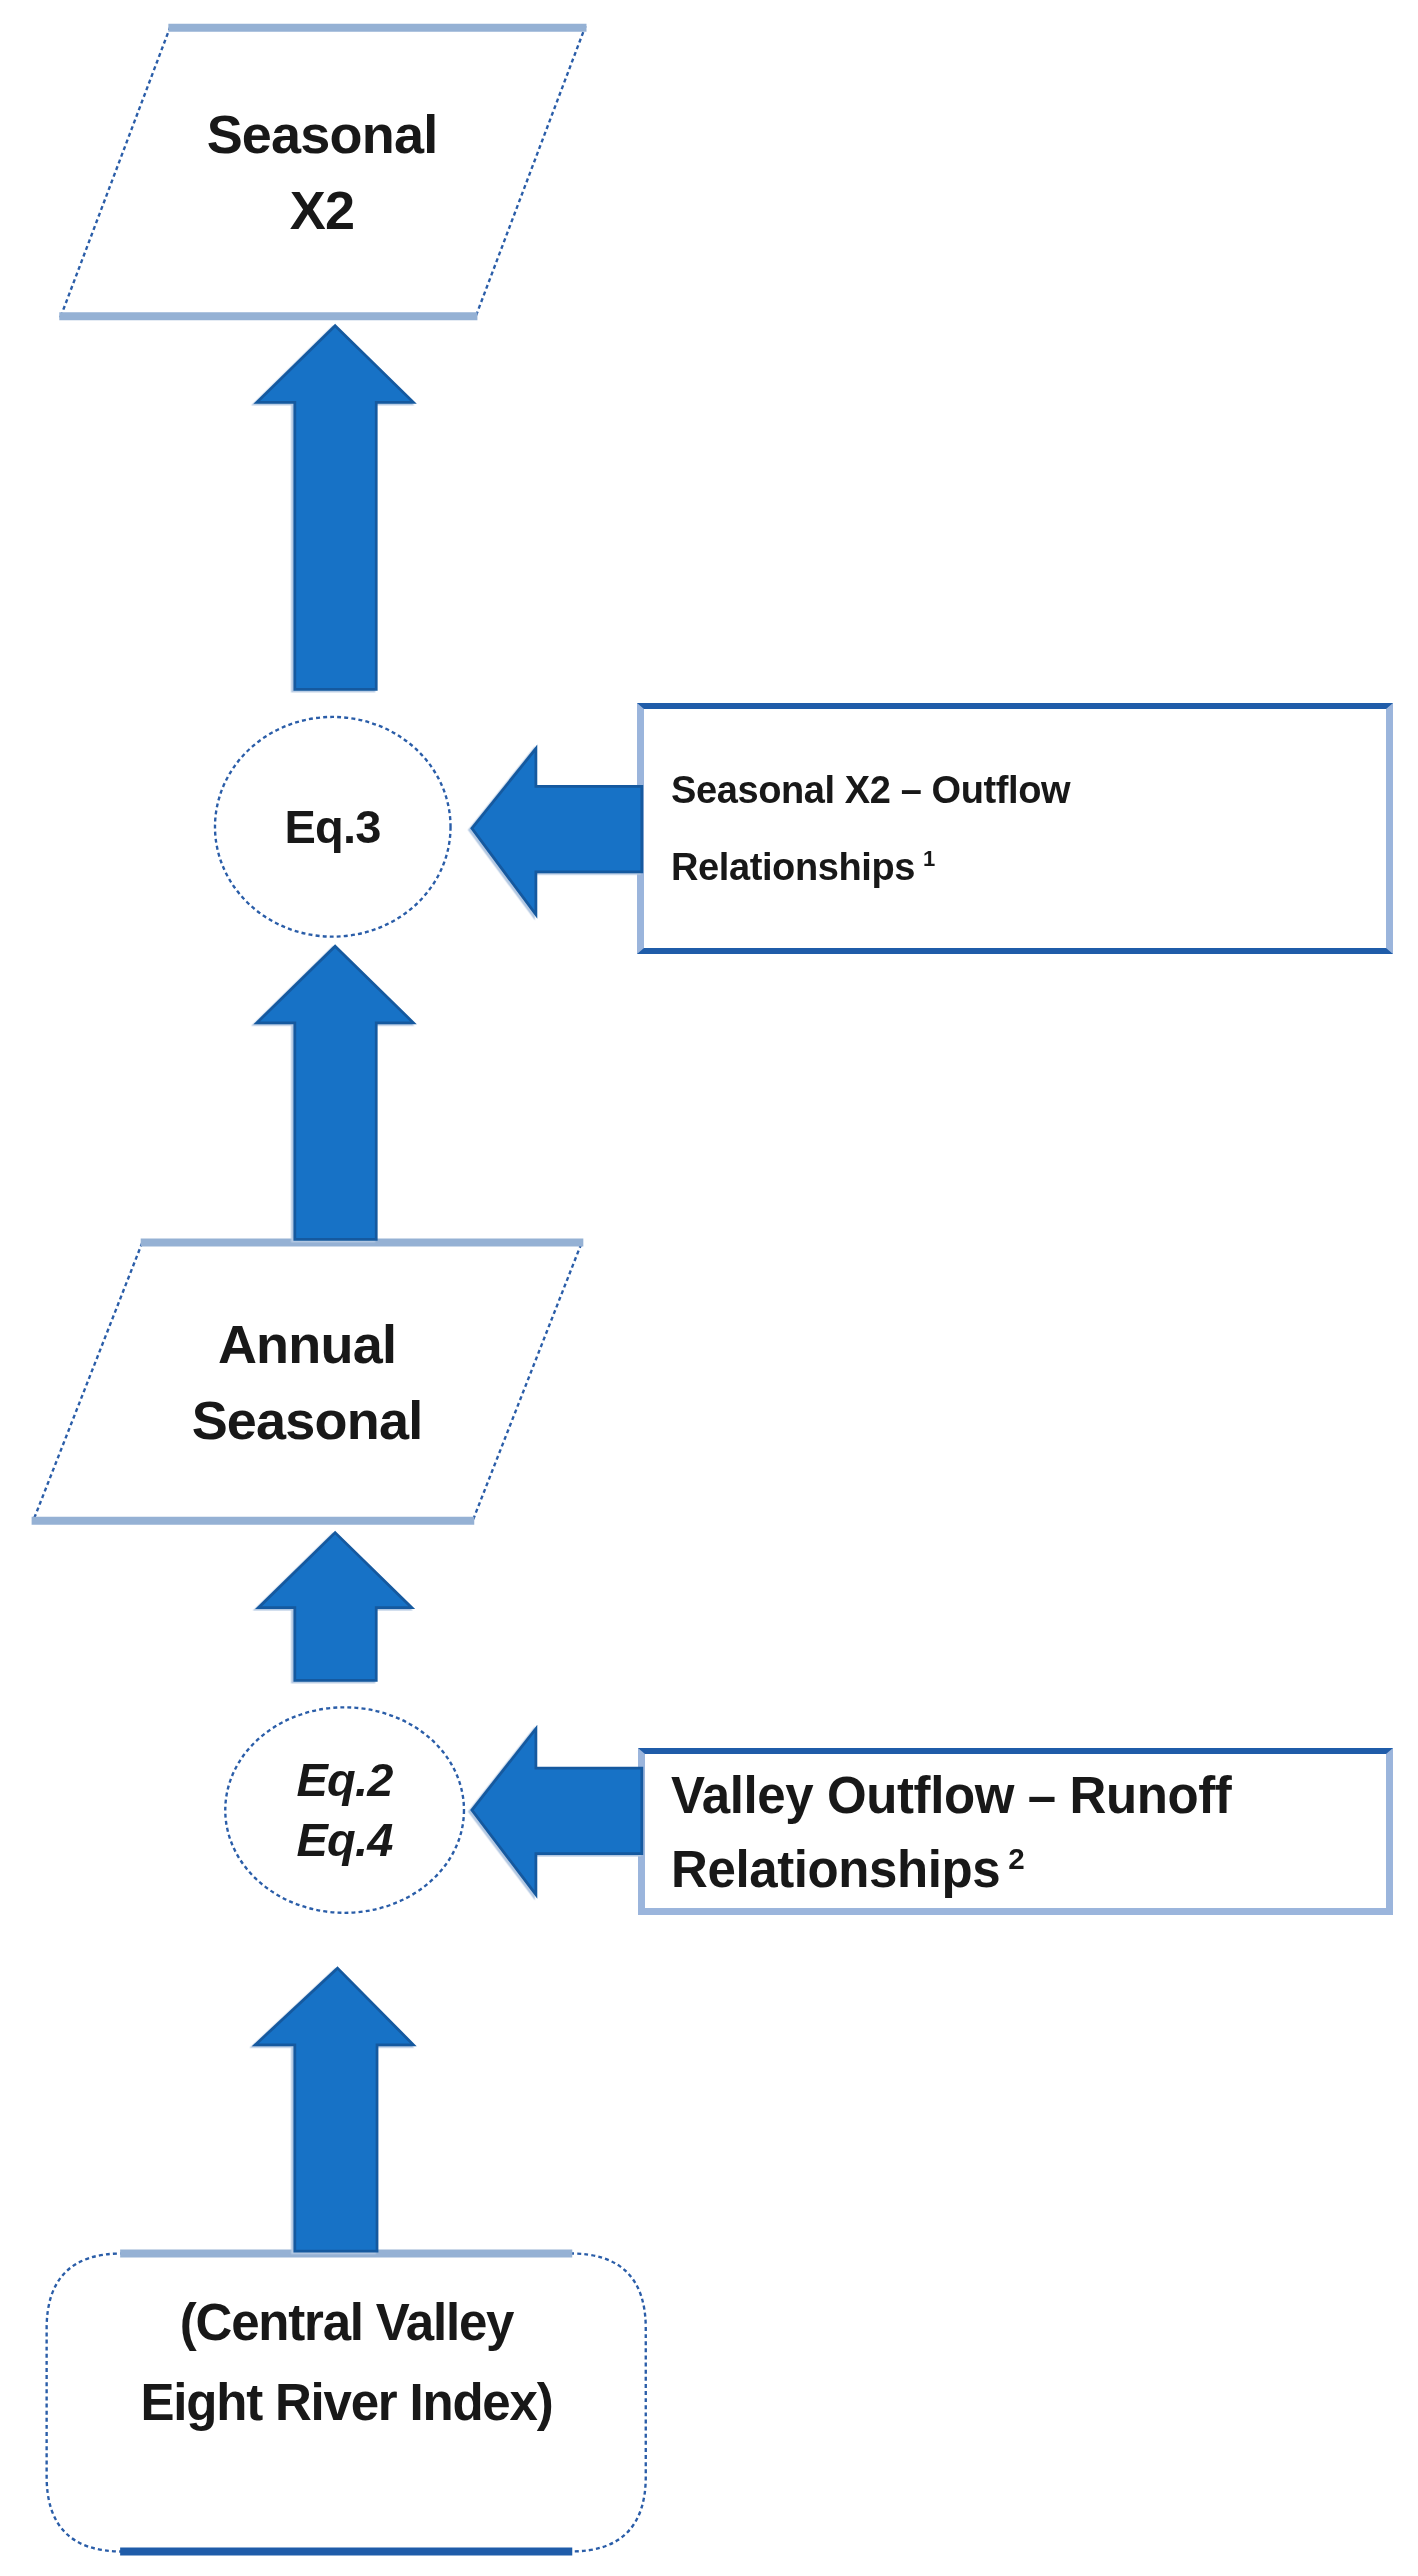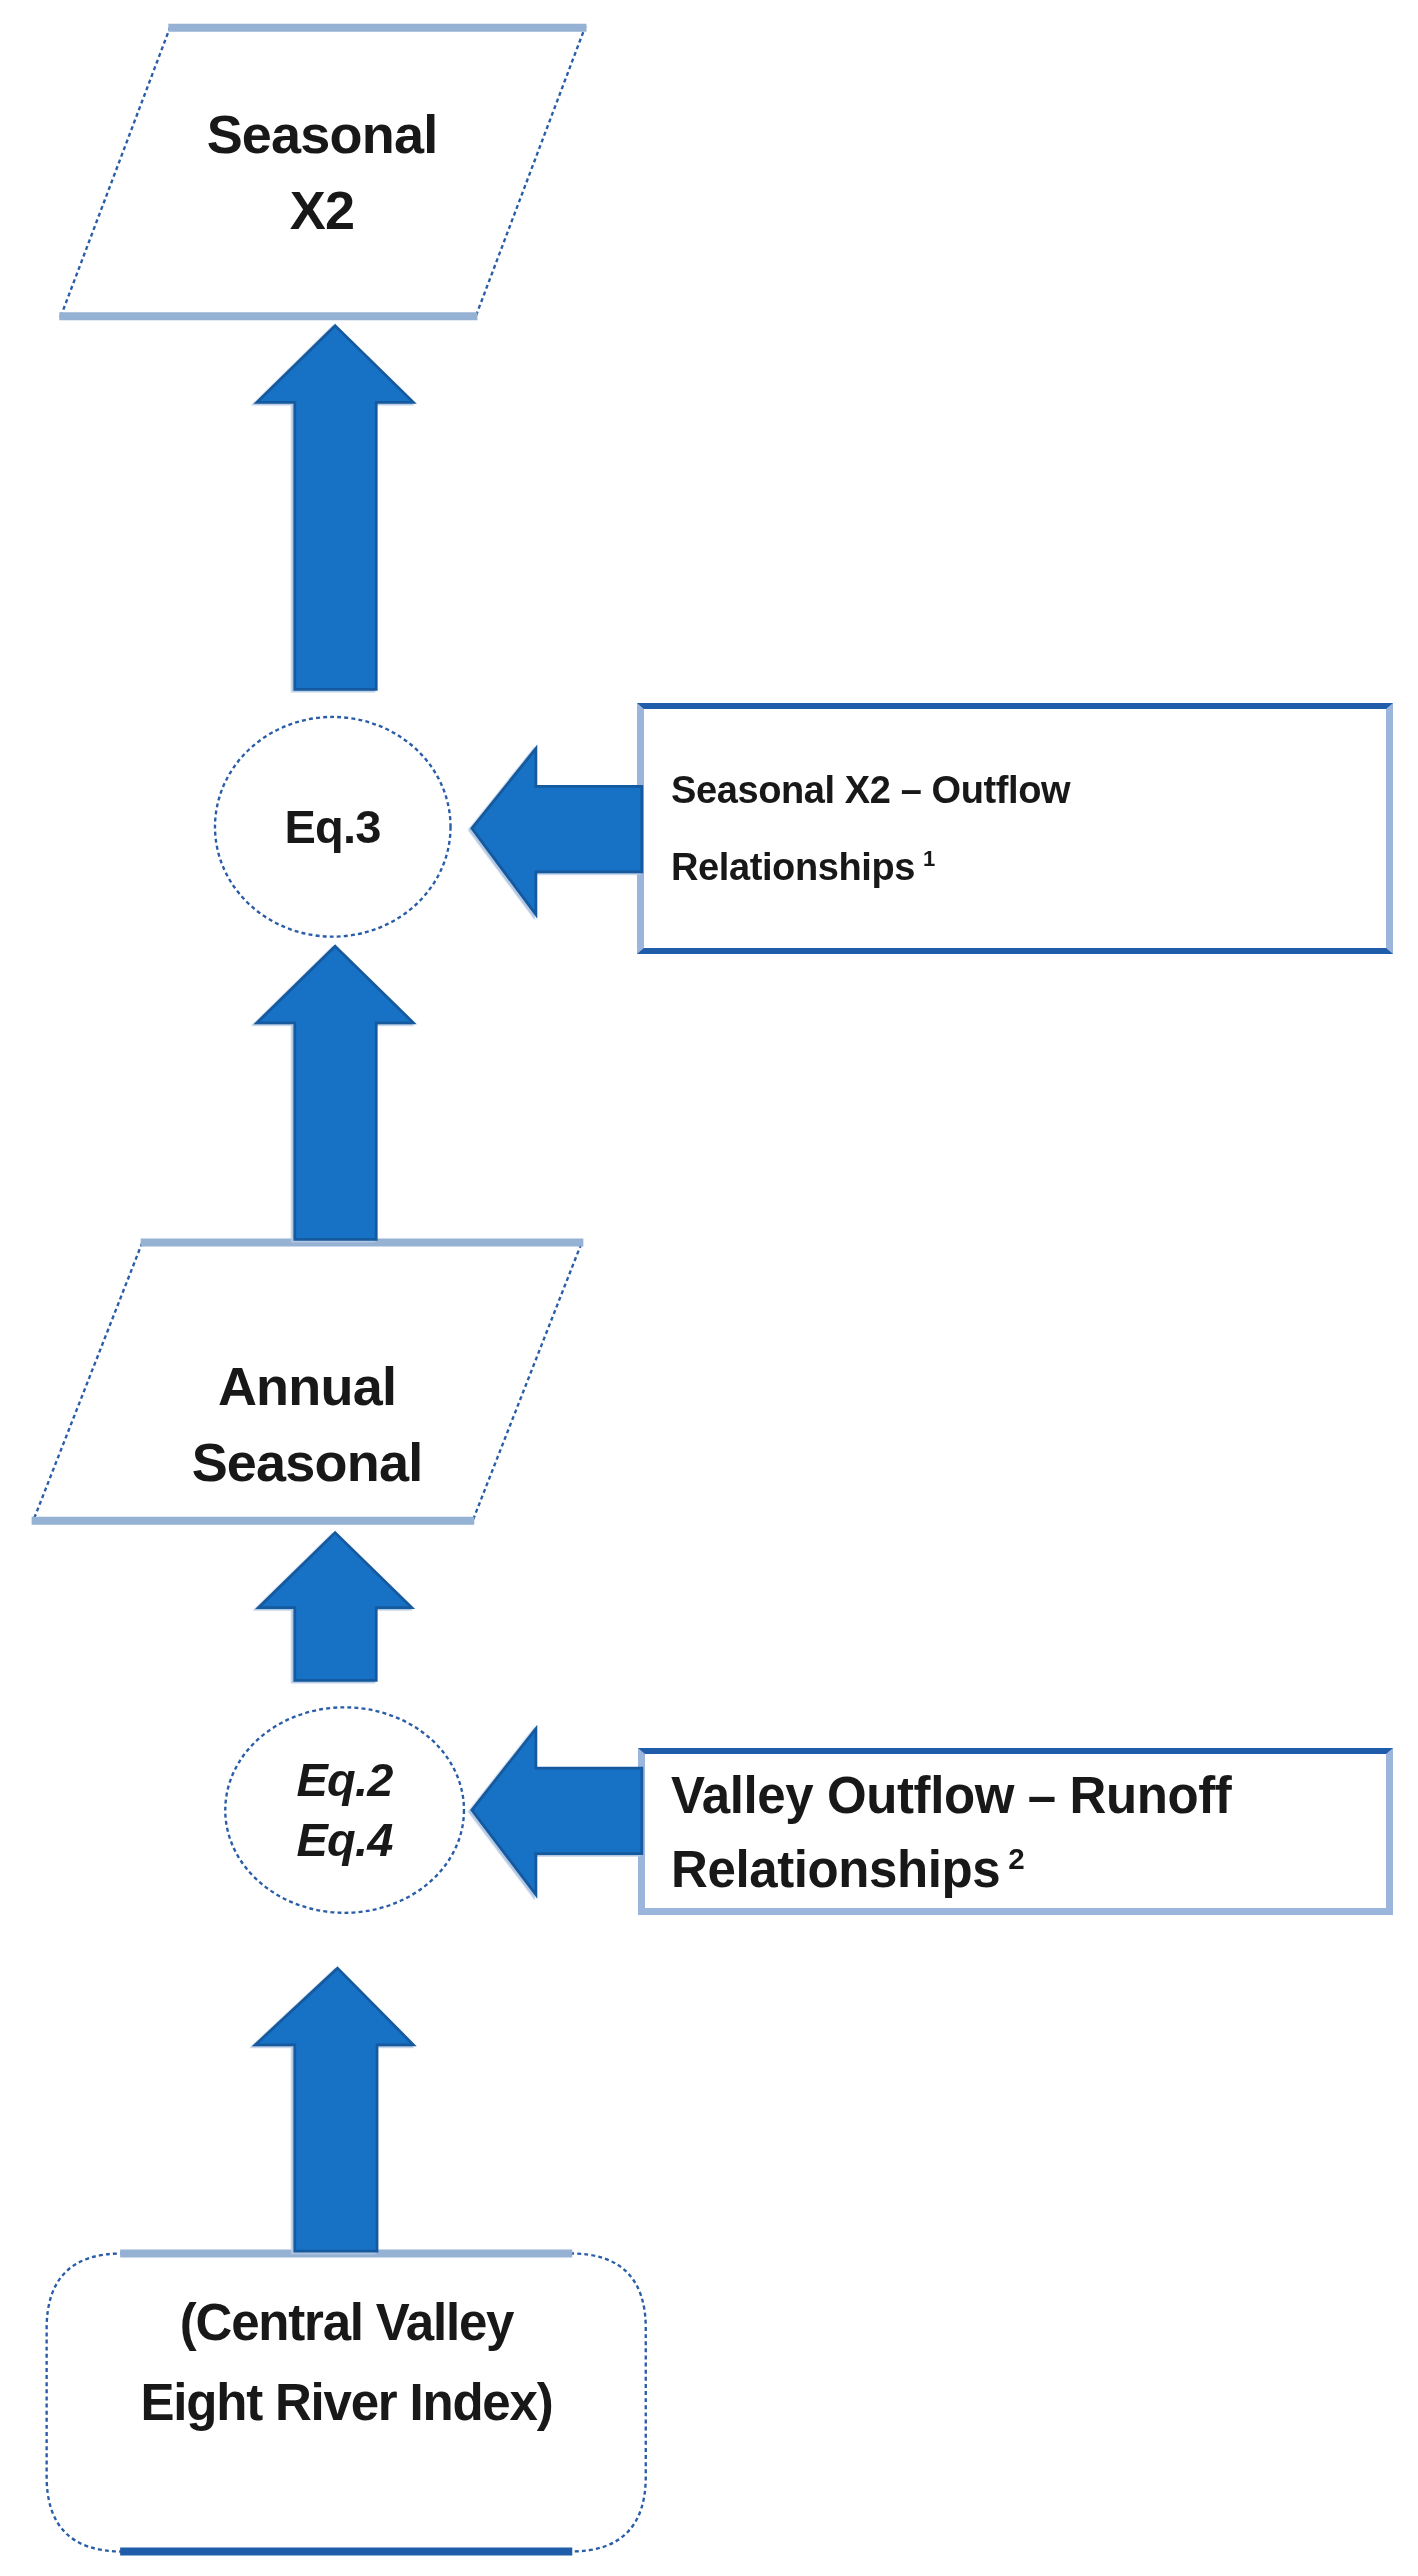--- a/index.html
+++ b/index.html
@@ -50,21 +50,21 @@
   }
   .label{
     position:absolute;
     font-weight:bold;
     letter-spacing:-0.8px;
     white-space:nowrap;
     z-index:5;
   }
   .center{text-align:center;}
   .lbl-seasonal{left:164px;top:96px;width:316px;font-size:54px;line-height:76px;}
-  .lbl-annual-outflow{left:149px;top:1306px;width:316px;font-size:54px;line-height:76px;margin-top:42px;}
+  .lbl-annual-outflow{left:149px;top:1306px;width:316px;font-size:54px;line-height:76px;}
   .lbl-eq3{left:214px;top:803px;width:237px;font-size:47px;line-height:47px;}
   .lbl-eq24{left:226px;top:1750px;width:237px;font-size:47px;line-height:60px;font-style:italic;}
   .lbl-box1{left:671px;top:752px;font-size:38px;line-height:77px;letter-spacing:-0.4px;}
   .lbl-box2{left:671px;top:1759px;font-size:51px;line-height:74px;letter-spacing:-0.4px;}
   .lbl-runoff{left:70px;top:2283px;width:553px;font-size:51px;line-height:80px;letter-spacing:-1.2px;}
   sup{font-size:58%;line-height:0;margin-left:8px;}
 </style>
 </head>
 <body>
 

